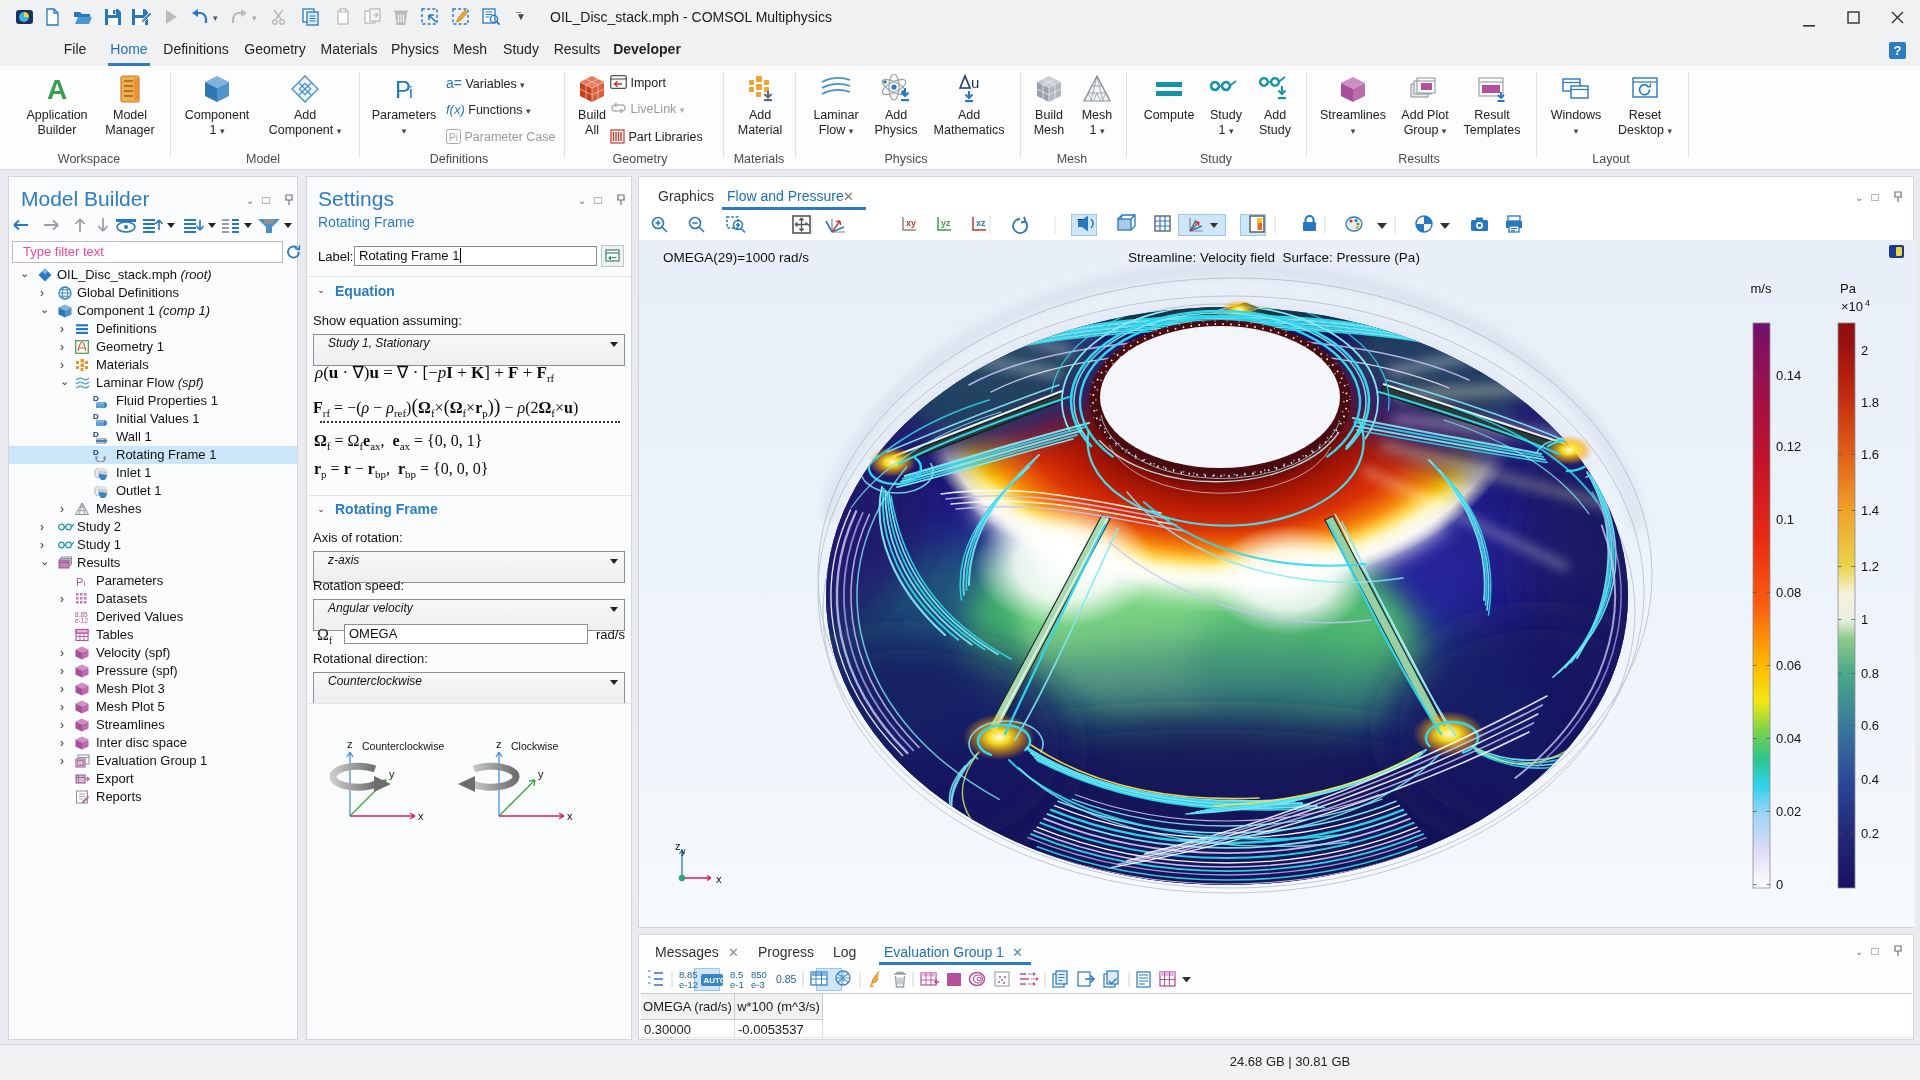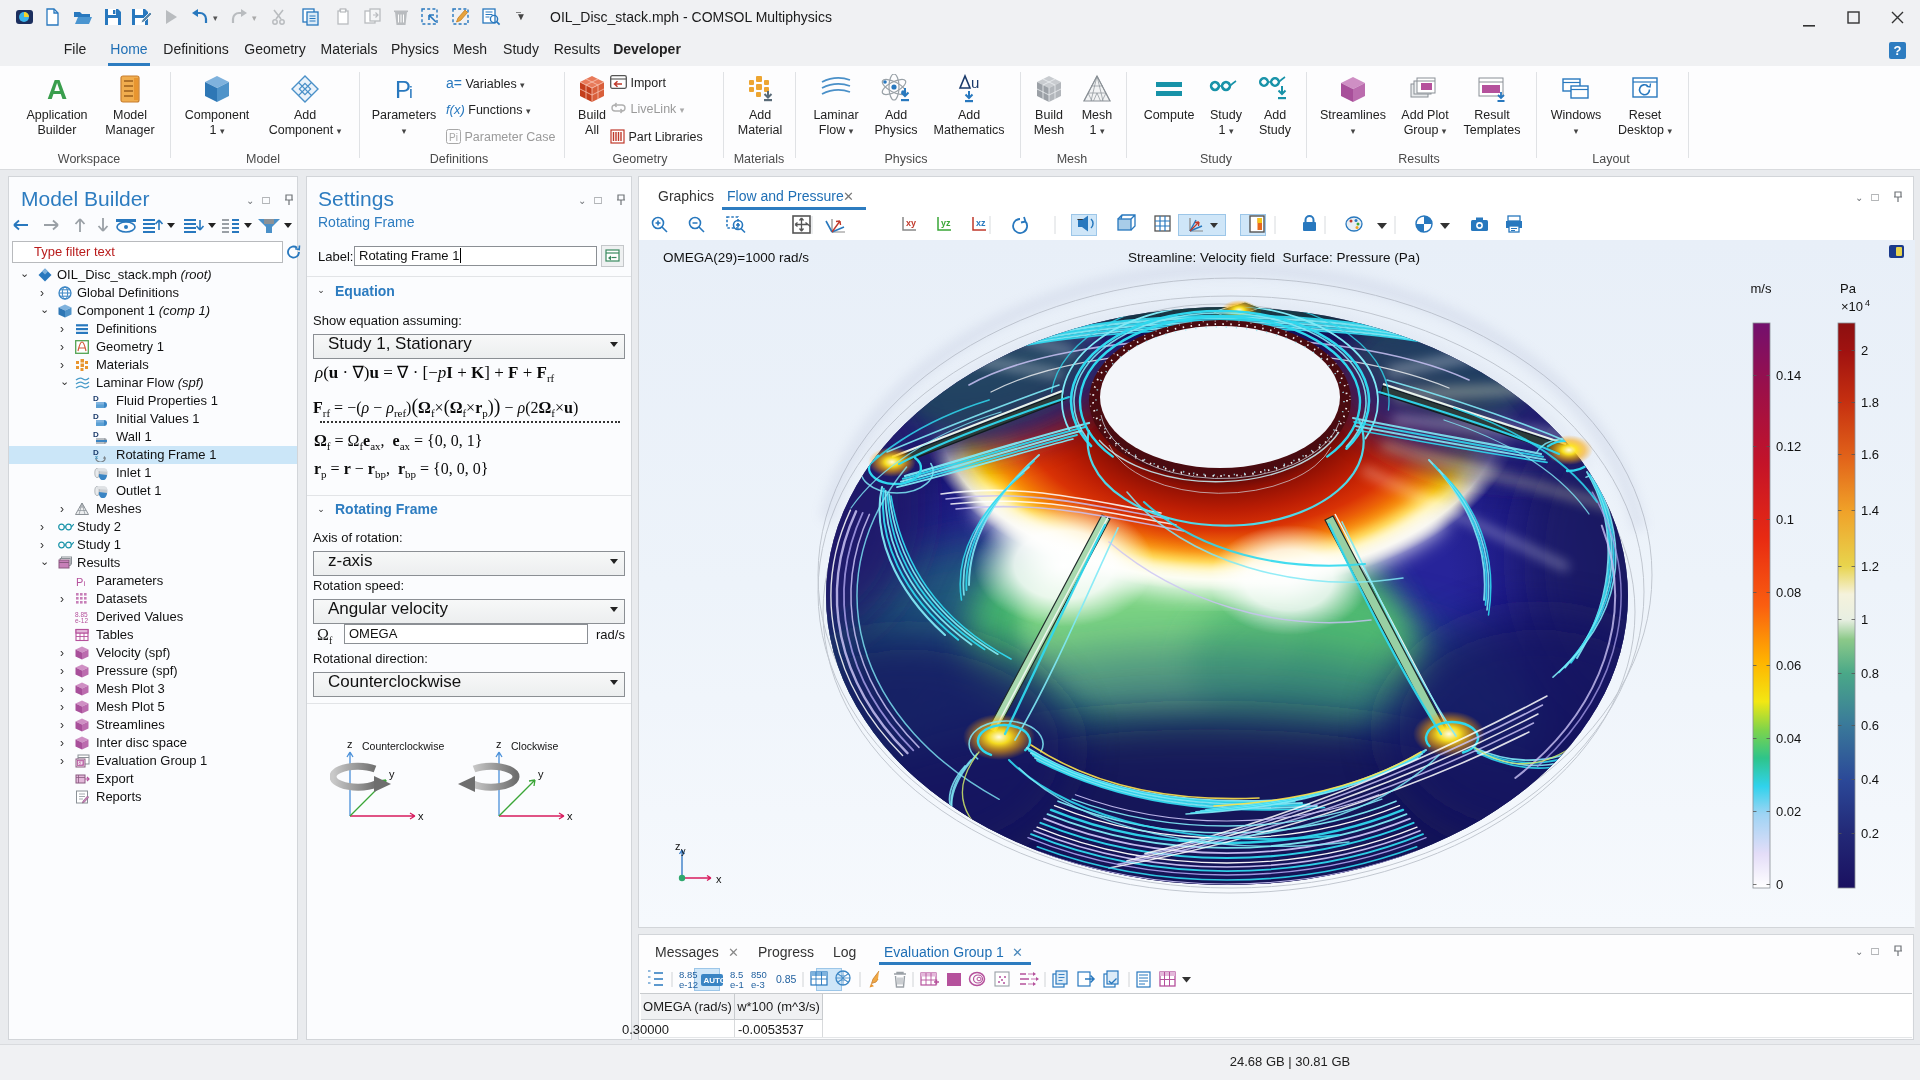--- a/index.html
+++ b/index.html
@@ -14,27 +14,27 @@
   .rgroup-label { position:absolute; top:152px; font-size:12.5px; color:#4a4a4a; text-align:center; }
   .rsep { position:absolute; top:72px; height:86px; width:1px; background:#e0e2e5; }
   .ritem { position:absolute; top:74px; text-align:center; font-size:12.5px; color:#222; line-height:15px; }
   .ritem .ic { display:block; margin:0 auto 4px auto; }
   .rsmall { position:absolute; font-size:12.5px; color:#222; white-space:nowrap; }
   .rsmall.gray { color:#9a9a9a; }
   .caret { font-size:9px; color:#444; }
   .panel { position:absolute; background:#fbfcfe; border:1px solid #d2d5d9; }
   .ptitle { font-size:21px; color:#2d7cc0; }
   .phead-btns { position:absolute; color:#8a8a8a; font-size:12px; }
-  .filterbox { position:absolute; background:#fff; border:1px solid #b8babd; color:#b91c1c; font-size:13px; padding-left:21px; }
+  .filterbox { position:absolute; background:#fff; border:1px solid #b8babd; color:#ec4899; font-size:13px; padding-left:10px; }
   .tree-row { position:absolute; height:18px; line-height:18px; white-space:nowrap; font-size:13px; color:#111; }
   .tree-row i.sfx { font-style:italic; }
   .chev { position:absolute; font-size:9px; color:#333; width:10px; text-align:center; }
   .sect-h { position:absolute; color:#2d7cc0; font-size:14px; font-weight:700; }
   .lbl { position:absolute; font-size:13px; color:#111; white-space:nowrap; }
-  .dropdown { position:absolute; height:25px; background:linear-gradient(#f7f8f8,#eceeef); border:1px solid #8b8f94; font-size:17px; line-height:17px; padding-left:14px; color:#111; }
+  .dropdown { position:absolute; height:32px; background:linear-gradient(#f7f8f8,#eceeef); border:1px solid #8b8f94; font-size:12px; line-height:17px; padding-left:14px; color:#111;font-style:italic; }
   .dropdown .dd-caret { position:absolute; right:6px; top:7px; width:0; height:0; border-left:4px solid transparent; border-right:4px solid transparent; border-top:5px solid #222; }
   .input { position:absolute; background:#fff; border:1px solid #8b8f94; font-size:13px; line-height:17px; padding-left:4px; color:#111; }
   .divider { position:absolute; height:1px; background:#e2e4e7; }
   .eq { position:absolute; font-family:"Liberation Serif", serif; font-size:16px; color:#0a0a0a; white-space:nowrap; }
   .eq b { font-weight:bold; }
   .eq sub { font-size:11px; }
   .tabtxt { position:absolute; font-size:14px; color:#333; white-space:nowrap; }
   .tabtxt.sel { color:#1f6fb5; }
   .statusbar { position:absolute; left:0; top:1044px; width:1920px; height:36px; background:#f0f1f3; border-top:1px solid #d9dbde; }
 </style>
@@ -1278,21 +1278,21 @@
           <rect x="1" y="1" width="15" height="4" fill="#e3b8da"></rect>
           <path d="M1 8.5 h15 M5.5 1 v14 M10.5 1 v14" stroke="#b5519c" stroke-width="1"></path>
         </g>
  <path d="M537 9 l4.5 5.5 4.5 -5.5 z" fill="#333"></path>
  </g>
 </svg>
 
 <div class="abs" style="left:640px; top:993px; width:1272px; height:44px; background:#fff; border-top:1px solid #c8cbce;"></div>
 <div class="abs" style="left:641px; top:994px; width:94px; height:26px; background:#f0f1f3; border-right:1px solid #c8cbce; border-bottom:1px solid #c8cbce; font-size:13px; text-align:center; line-height:26px;">OMEGA (rad/s)</div>
 <div class="abs" style="left:735px; top:994px; width:88px; height:26px; background:#f0f1f3; border-right:1px solid #c8cbce; border-bottom:1px solid #c8cbce; font-size:13px; text-align:center; line-height:26px;">w*100 (m^3/s)</div>
-<div class="abs" style="left:622px; top:1022px; font-size:13px;">0.30000</div>
+<div class="abs" style="left:644px; top:1022px; font-size:13px;">0.30000</div>
 <div class="abs" style="left:738px; top:1022px; font-size:13px;">-0.0053537</div>
 <div class="abs" style="left:734px; top:1020px; width:1px; height:17px; background:#d8dadc;"></div>
 <div class="abs" style="left:822px; top:1020px; width:1px; height:17px; background:#d8dadc;"></div>
 <div class="abs" style="left:640px; top:1037px; width:1272px; height:1px; background:#e4e6e8;"></div>
 </div>
 
 <div class="statusbar"></div>
 <div class="abs" style="left:1190px; top:1054px; width:200px; text-align:center; font-size:13px; color:#222;">24.68 GB | 30.81 GB</div>
 
 </body></html>

